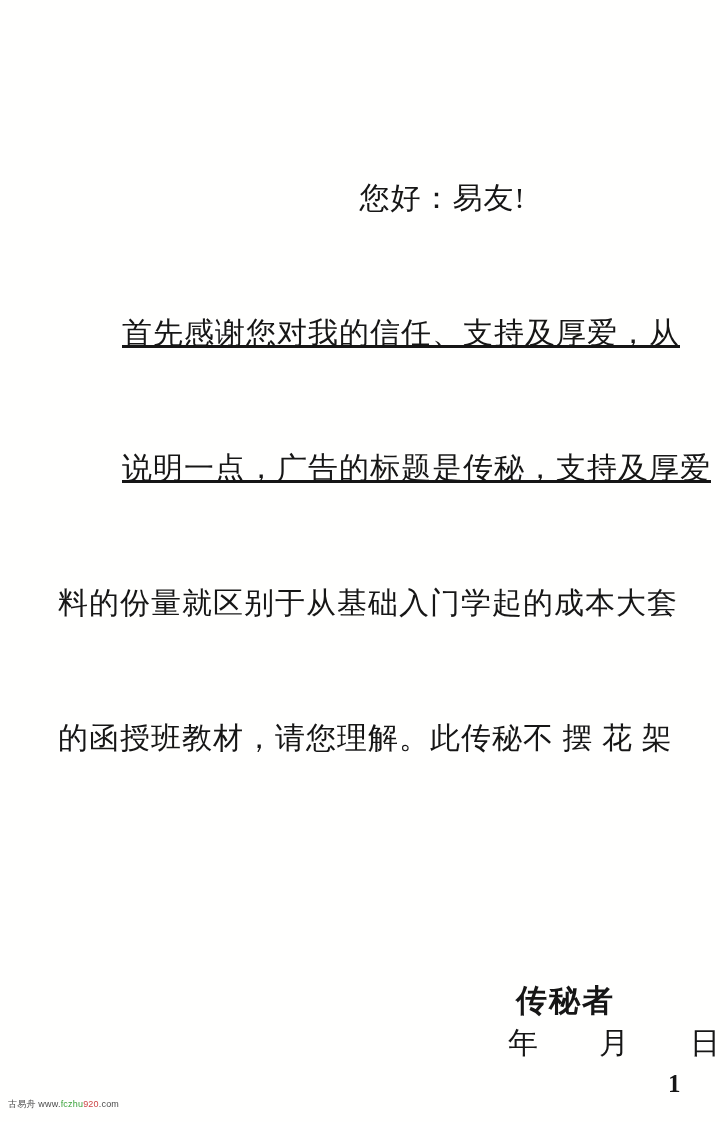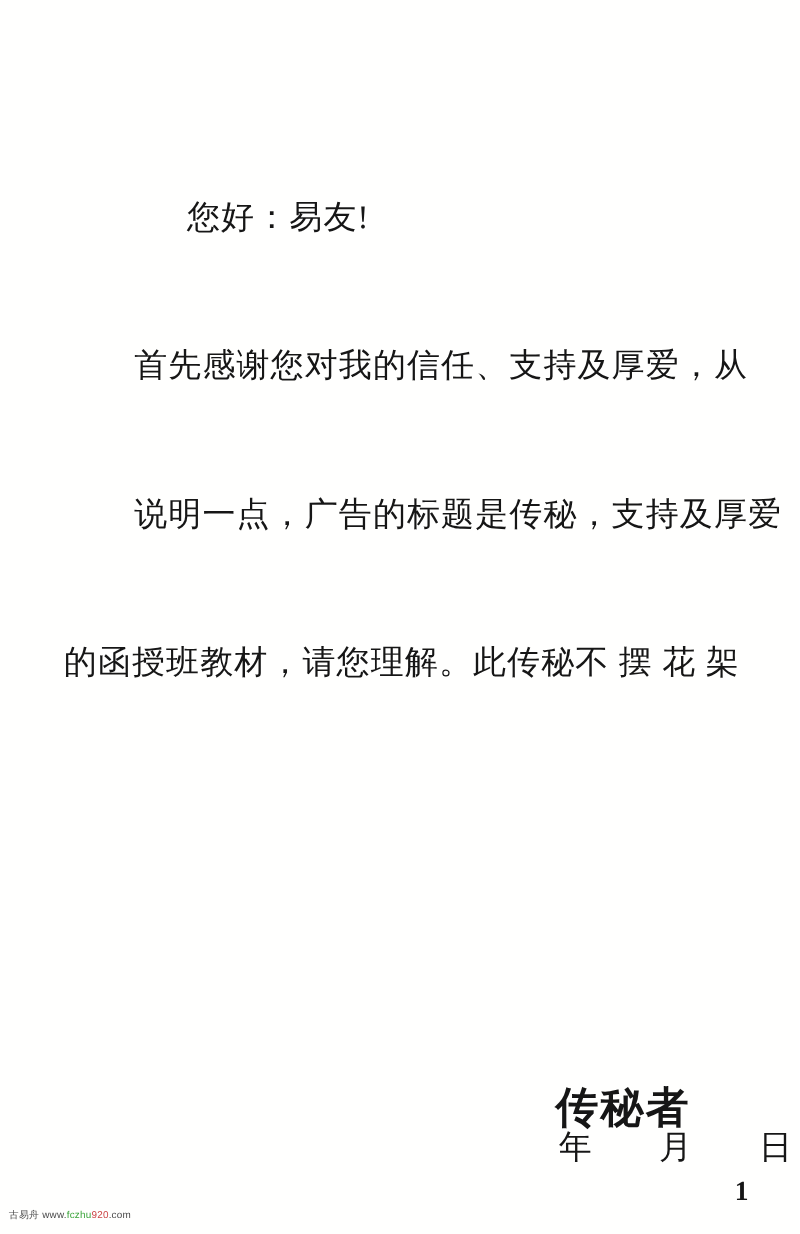--- a/index.html
+++ b/index.html
@@ -16,27 +16,27 @@
     position: absolute;
     left: 58px;
     top: 85px;
     width: 657px;
     font-size: 30px;
     line-height: 45px;
     letter-spacing: 1px;
     white-space: pre-wrap;
   }
   .line { height: 45px; }
-  .indent-greeting { padding-left: 112px; }
-  .indent-para { padding-left: 64px; }
+  .indent-greeting { padding-left: 112px; text-align: center; }
+  .indent-para { padding-left: 64px; text-decoration: underline; }
   .signature-name {
     position: absolute;
-    left: 505px;
+    left: 516px;
     top: 980px;
-    font-size: 39px;
+    font-size: 31px;
     font-weight: bold;
     letter-spacing: 2px;
   }
   .date-line {
     position: absolute;
     left: 508px;
     top: 1023px;
     width: 212px;
     display: flex;
     justify-content: space-between;
@@ -66,20 +66,21 @@
 </style>
 </head>
 <body>
 
 <div class="page">
 
   <div class="body-text">
     <div class="line indent-greeting">您好：易友!</div>
     <div class="line indent-para">首先感谢您对我的信任、支持及厚爱，从</div>
     <div class="line indent-para">说明一点，广告的标题是传秘，支持及厚爱</div>
+    <div class="line">料的份量就区别于从基础入门学起的成本大套</div>
     <div class="line">的函授班教材，请您理解。此传秘不 摆 花 架</div>
     
     
     
     
     
     
     
     
     

